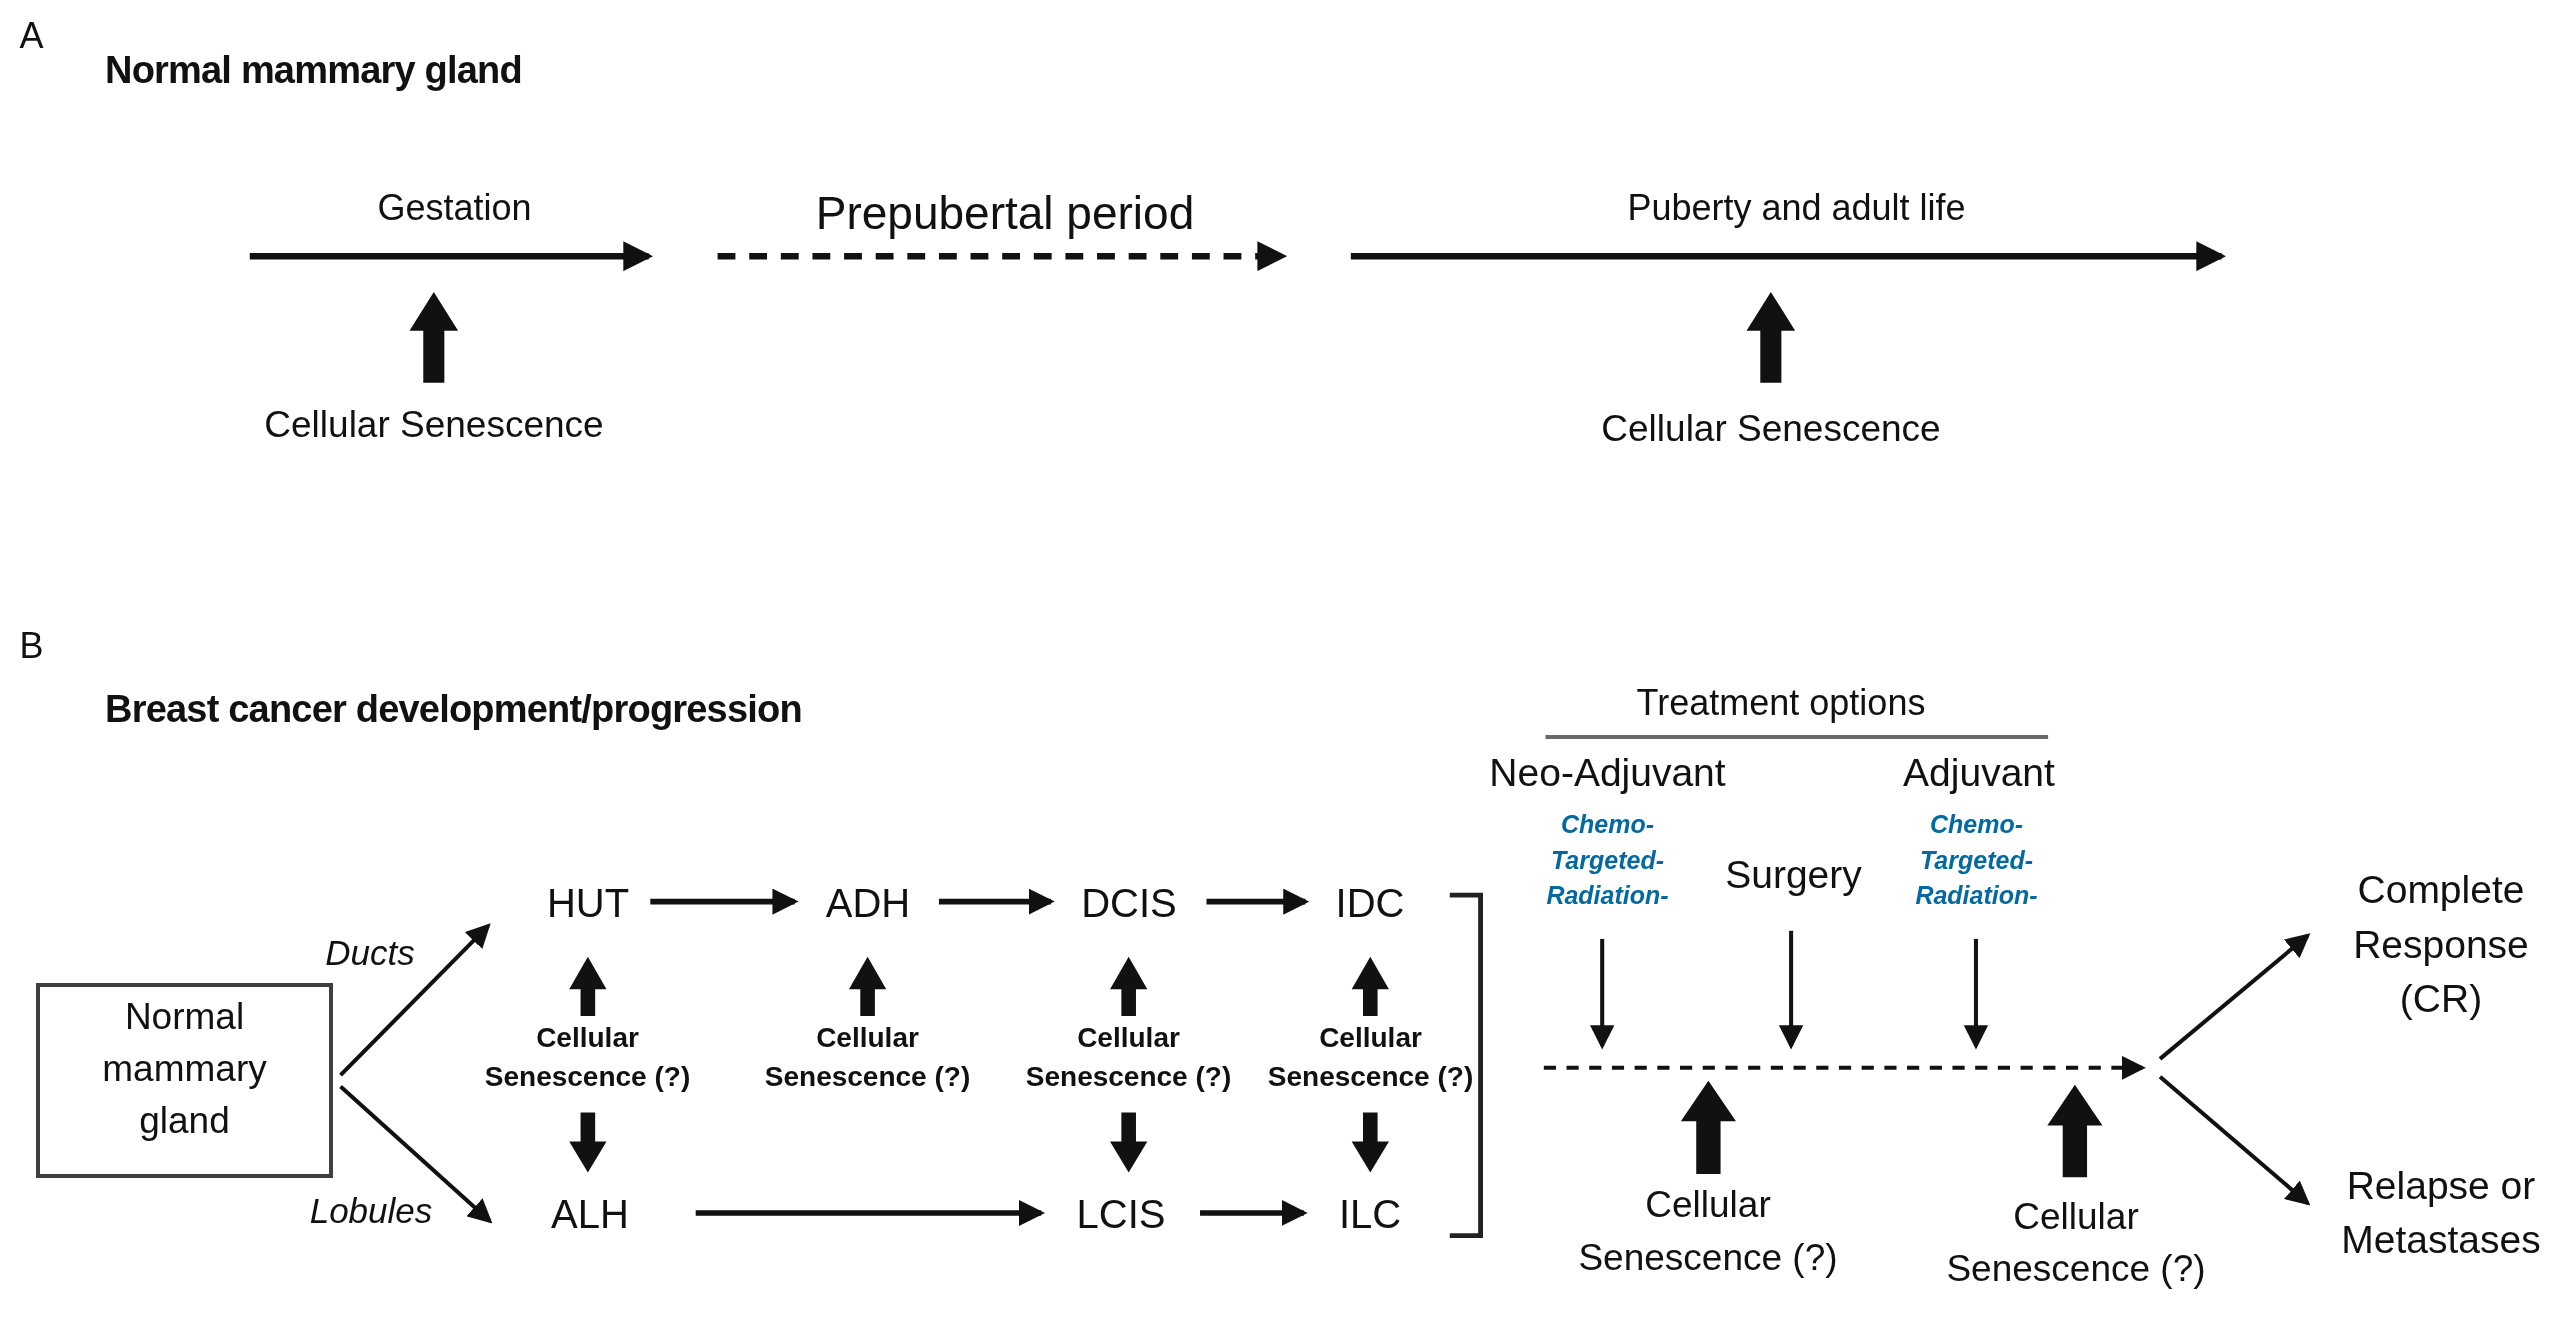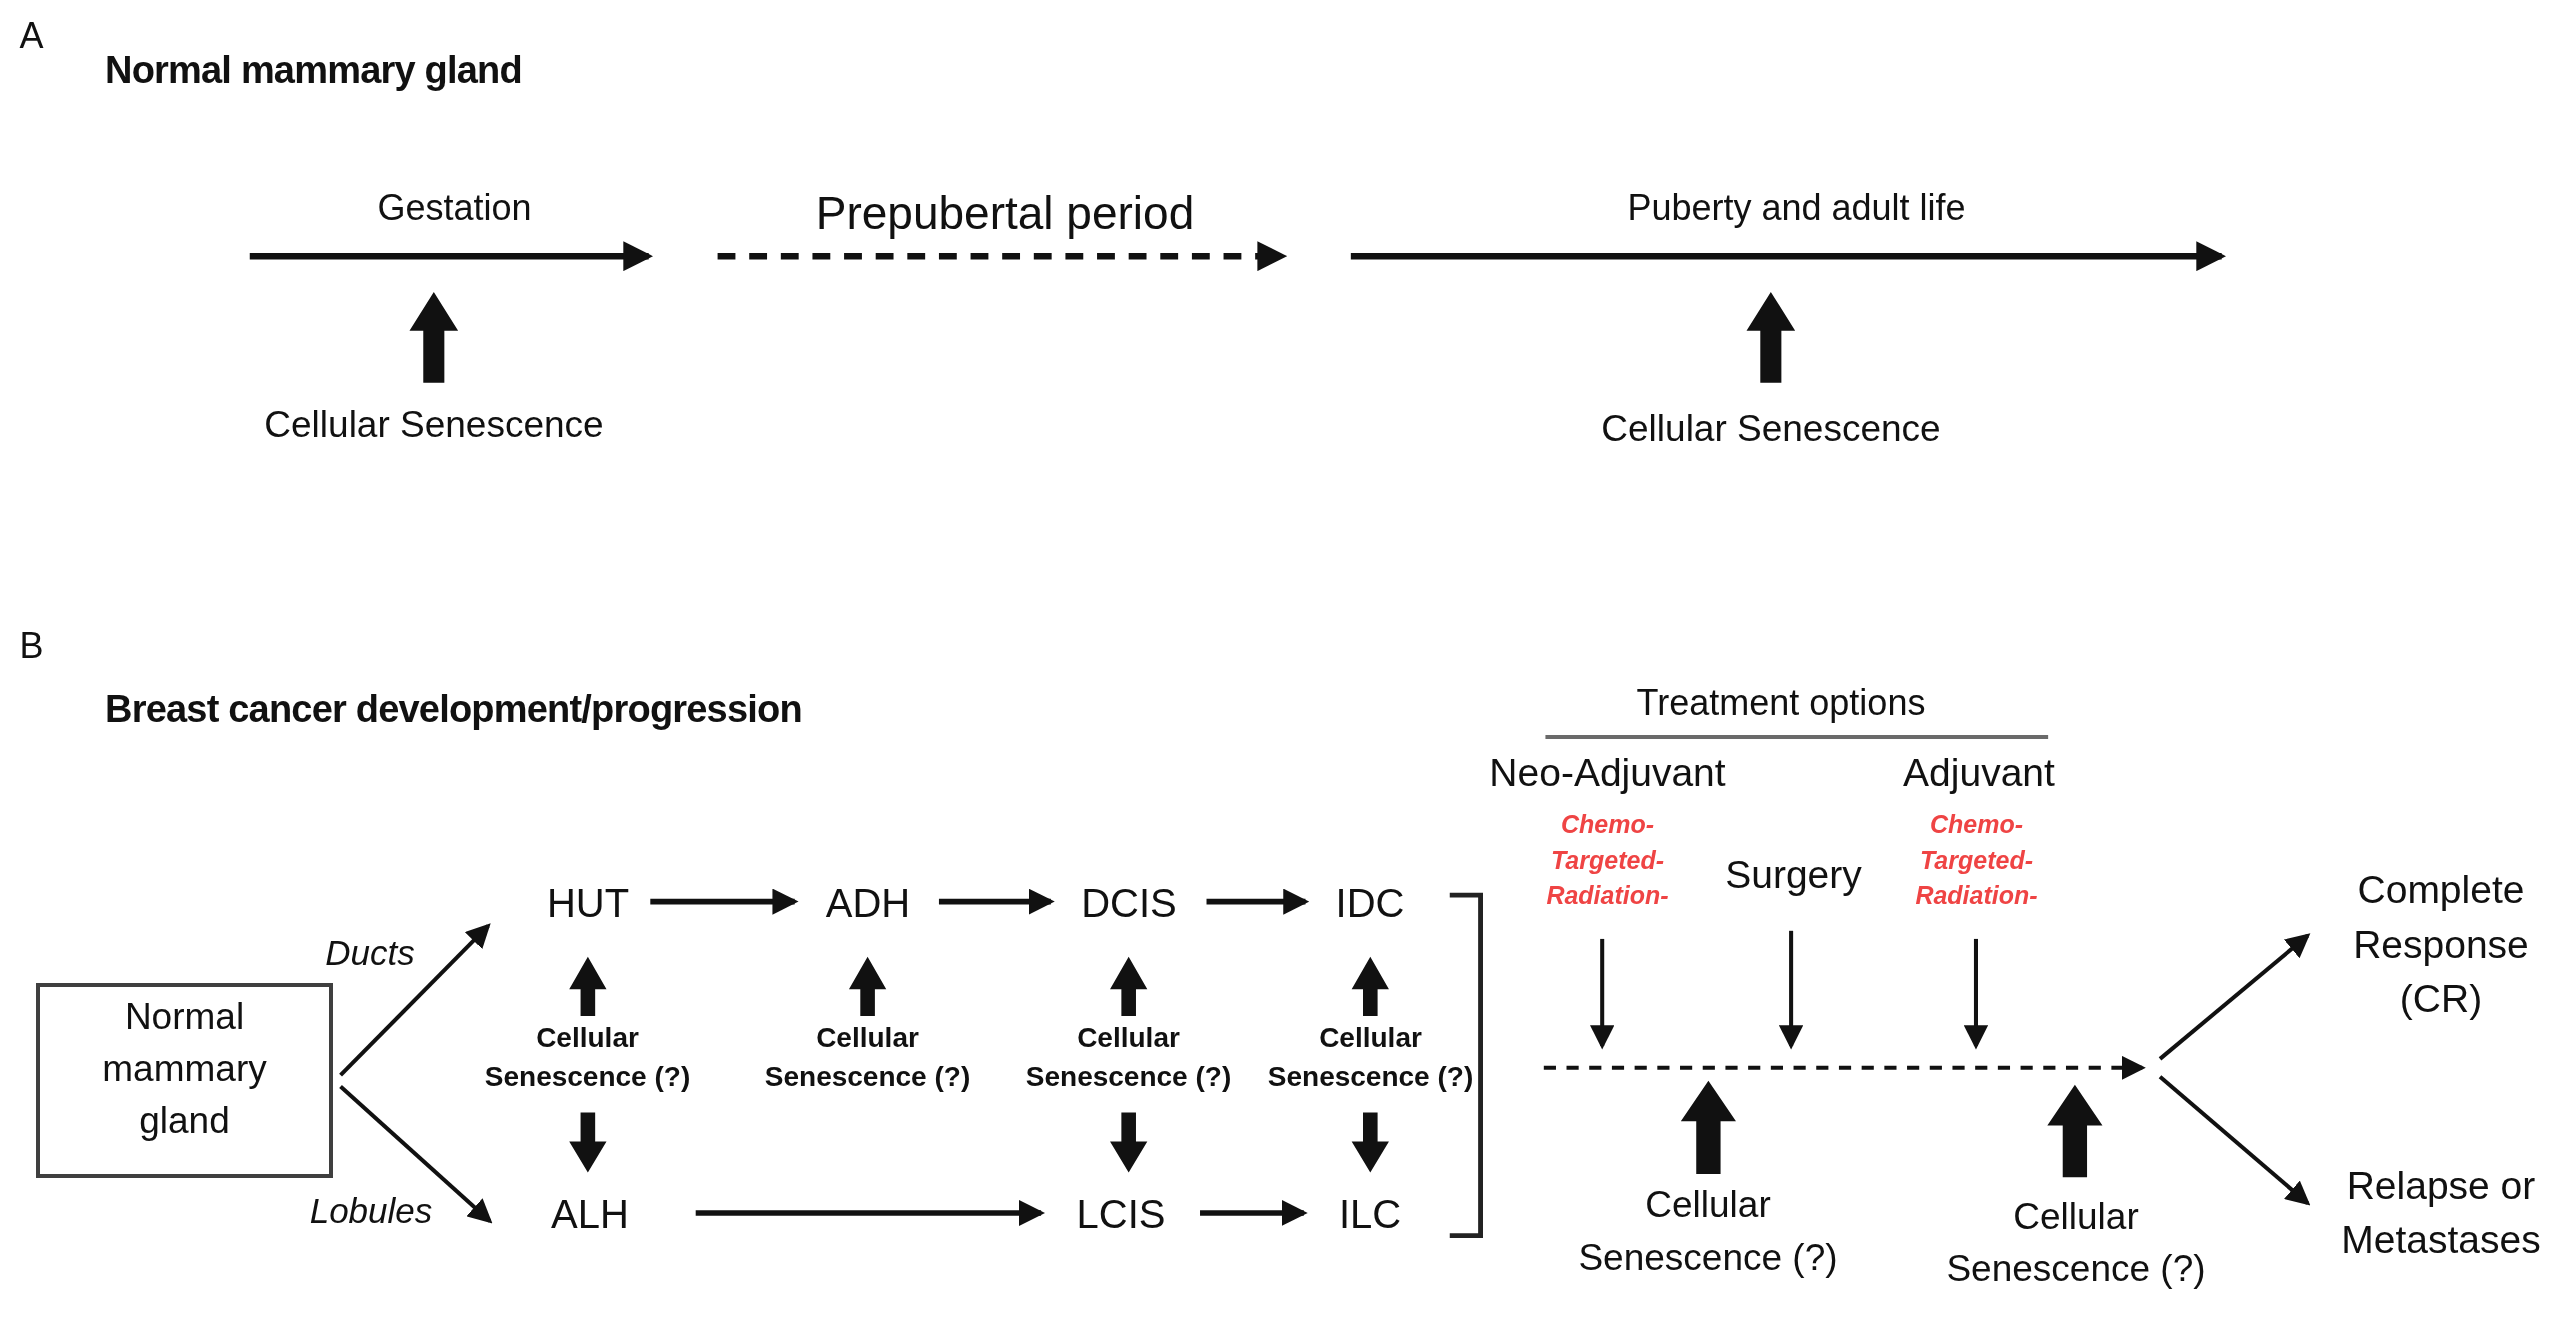--- a/index.html
+++ b/index.html
@@ -4,21 +4,21 @@
 <style>
   html,body{margin:0;padding:0;background:#ffffff;}
   .canvas{
     position:relative;width:2576px;height:1320px;background:#ffffff;
     font-family:"Liberation Sans",sans-serif;color:#111;overflow:hidden;
   }
   .t{position:absolute;text-align:center;white-space:nowrap;line-height:1.1;color:#111;}
   .tl{text-align:left;}
   .bold{font-weight:bold;}
   .ital{font-style:italic;}
-  .muted{color:#ef4444;font-weight:600;}
+  .muted{color:#0369a1;font-weight:600;}
   svg.layer{position:absolute;left:0;top:0;}
   .srcbox{
     position:absolute;left:36px;top:983px;width:297px;height:195px;
     border:4px solid #3f3f3f;box-sizing:border-box;background:#fff;
   }
   .srcbox .ln{display:block;text-align:center;font-size:37px;line-height:52px;}
   .srcbox .inner{padding-top:4px;}
 </style>
 </head>
 <body>

